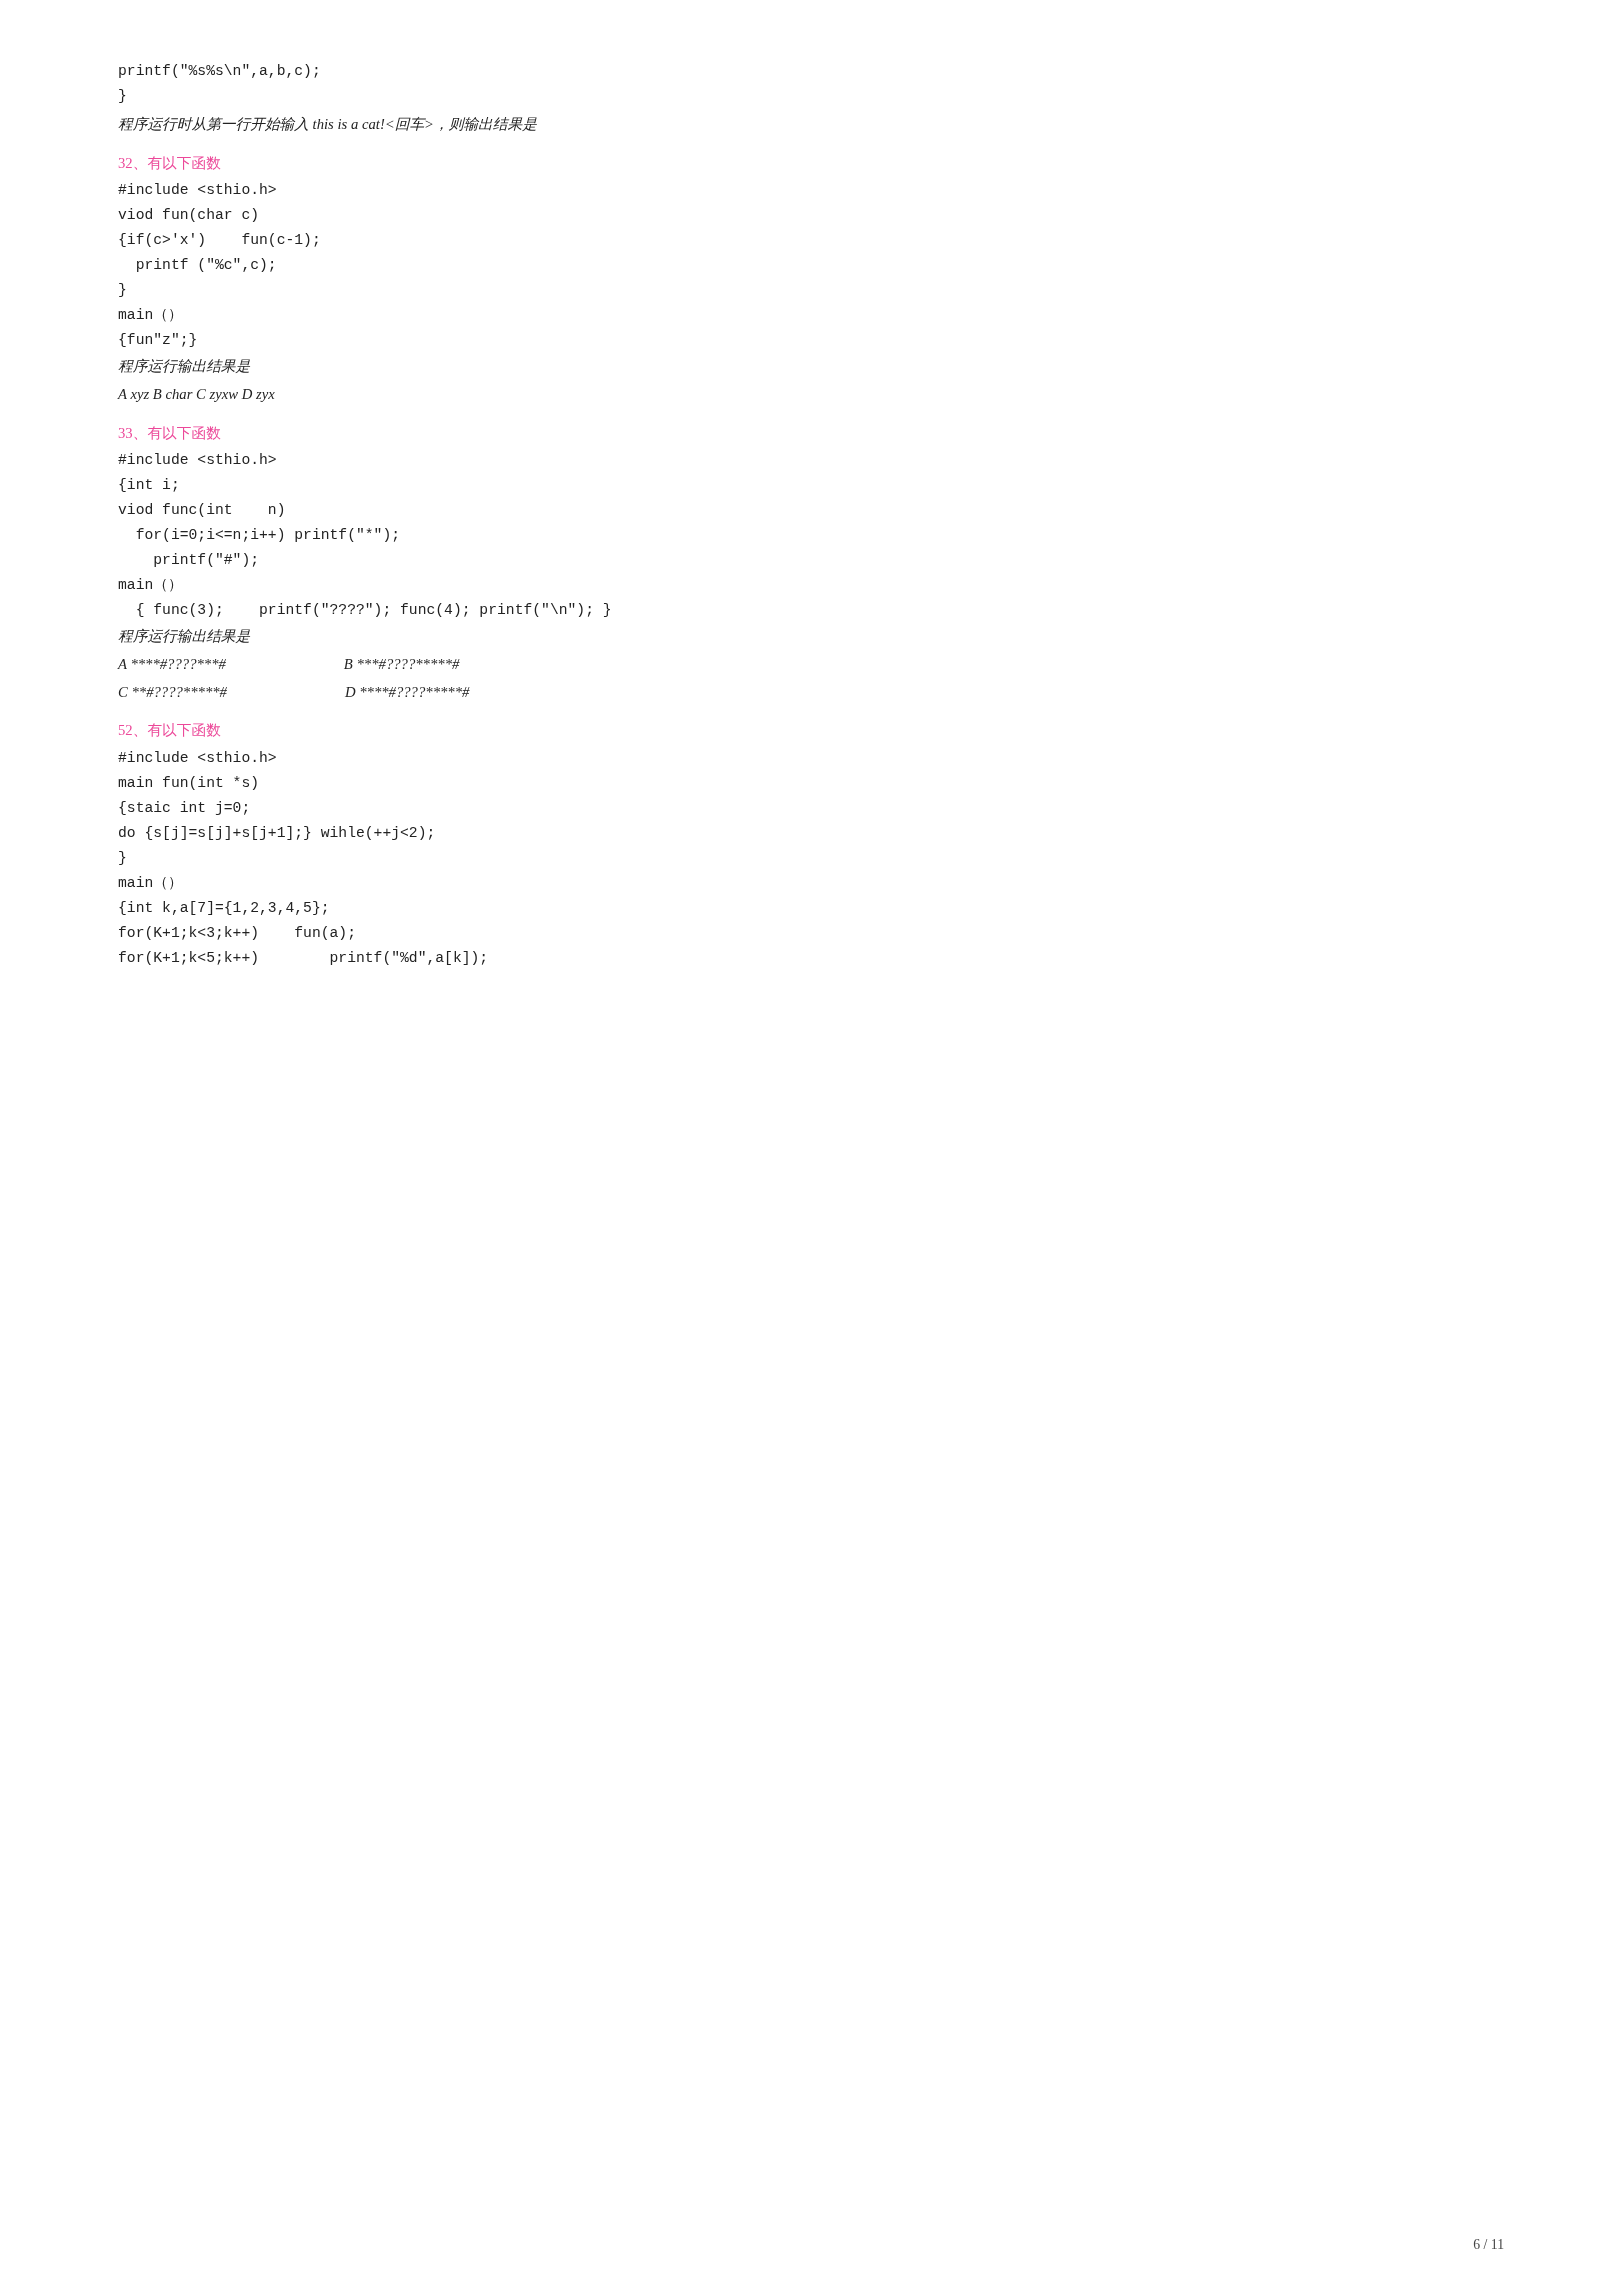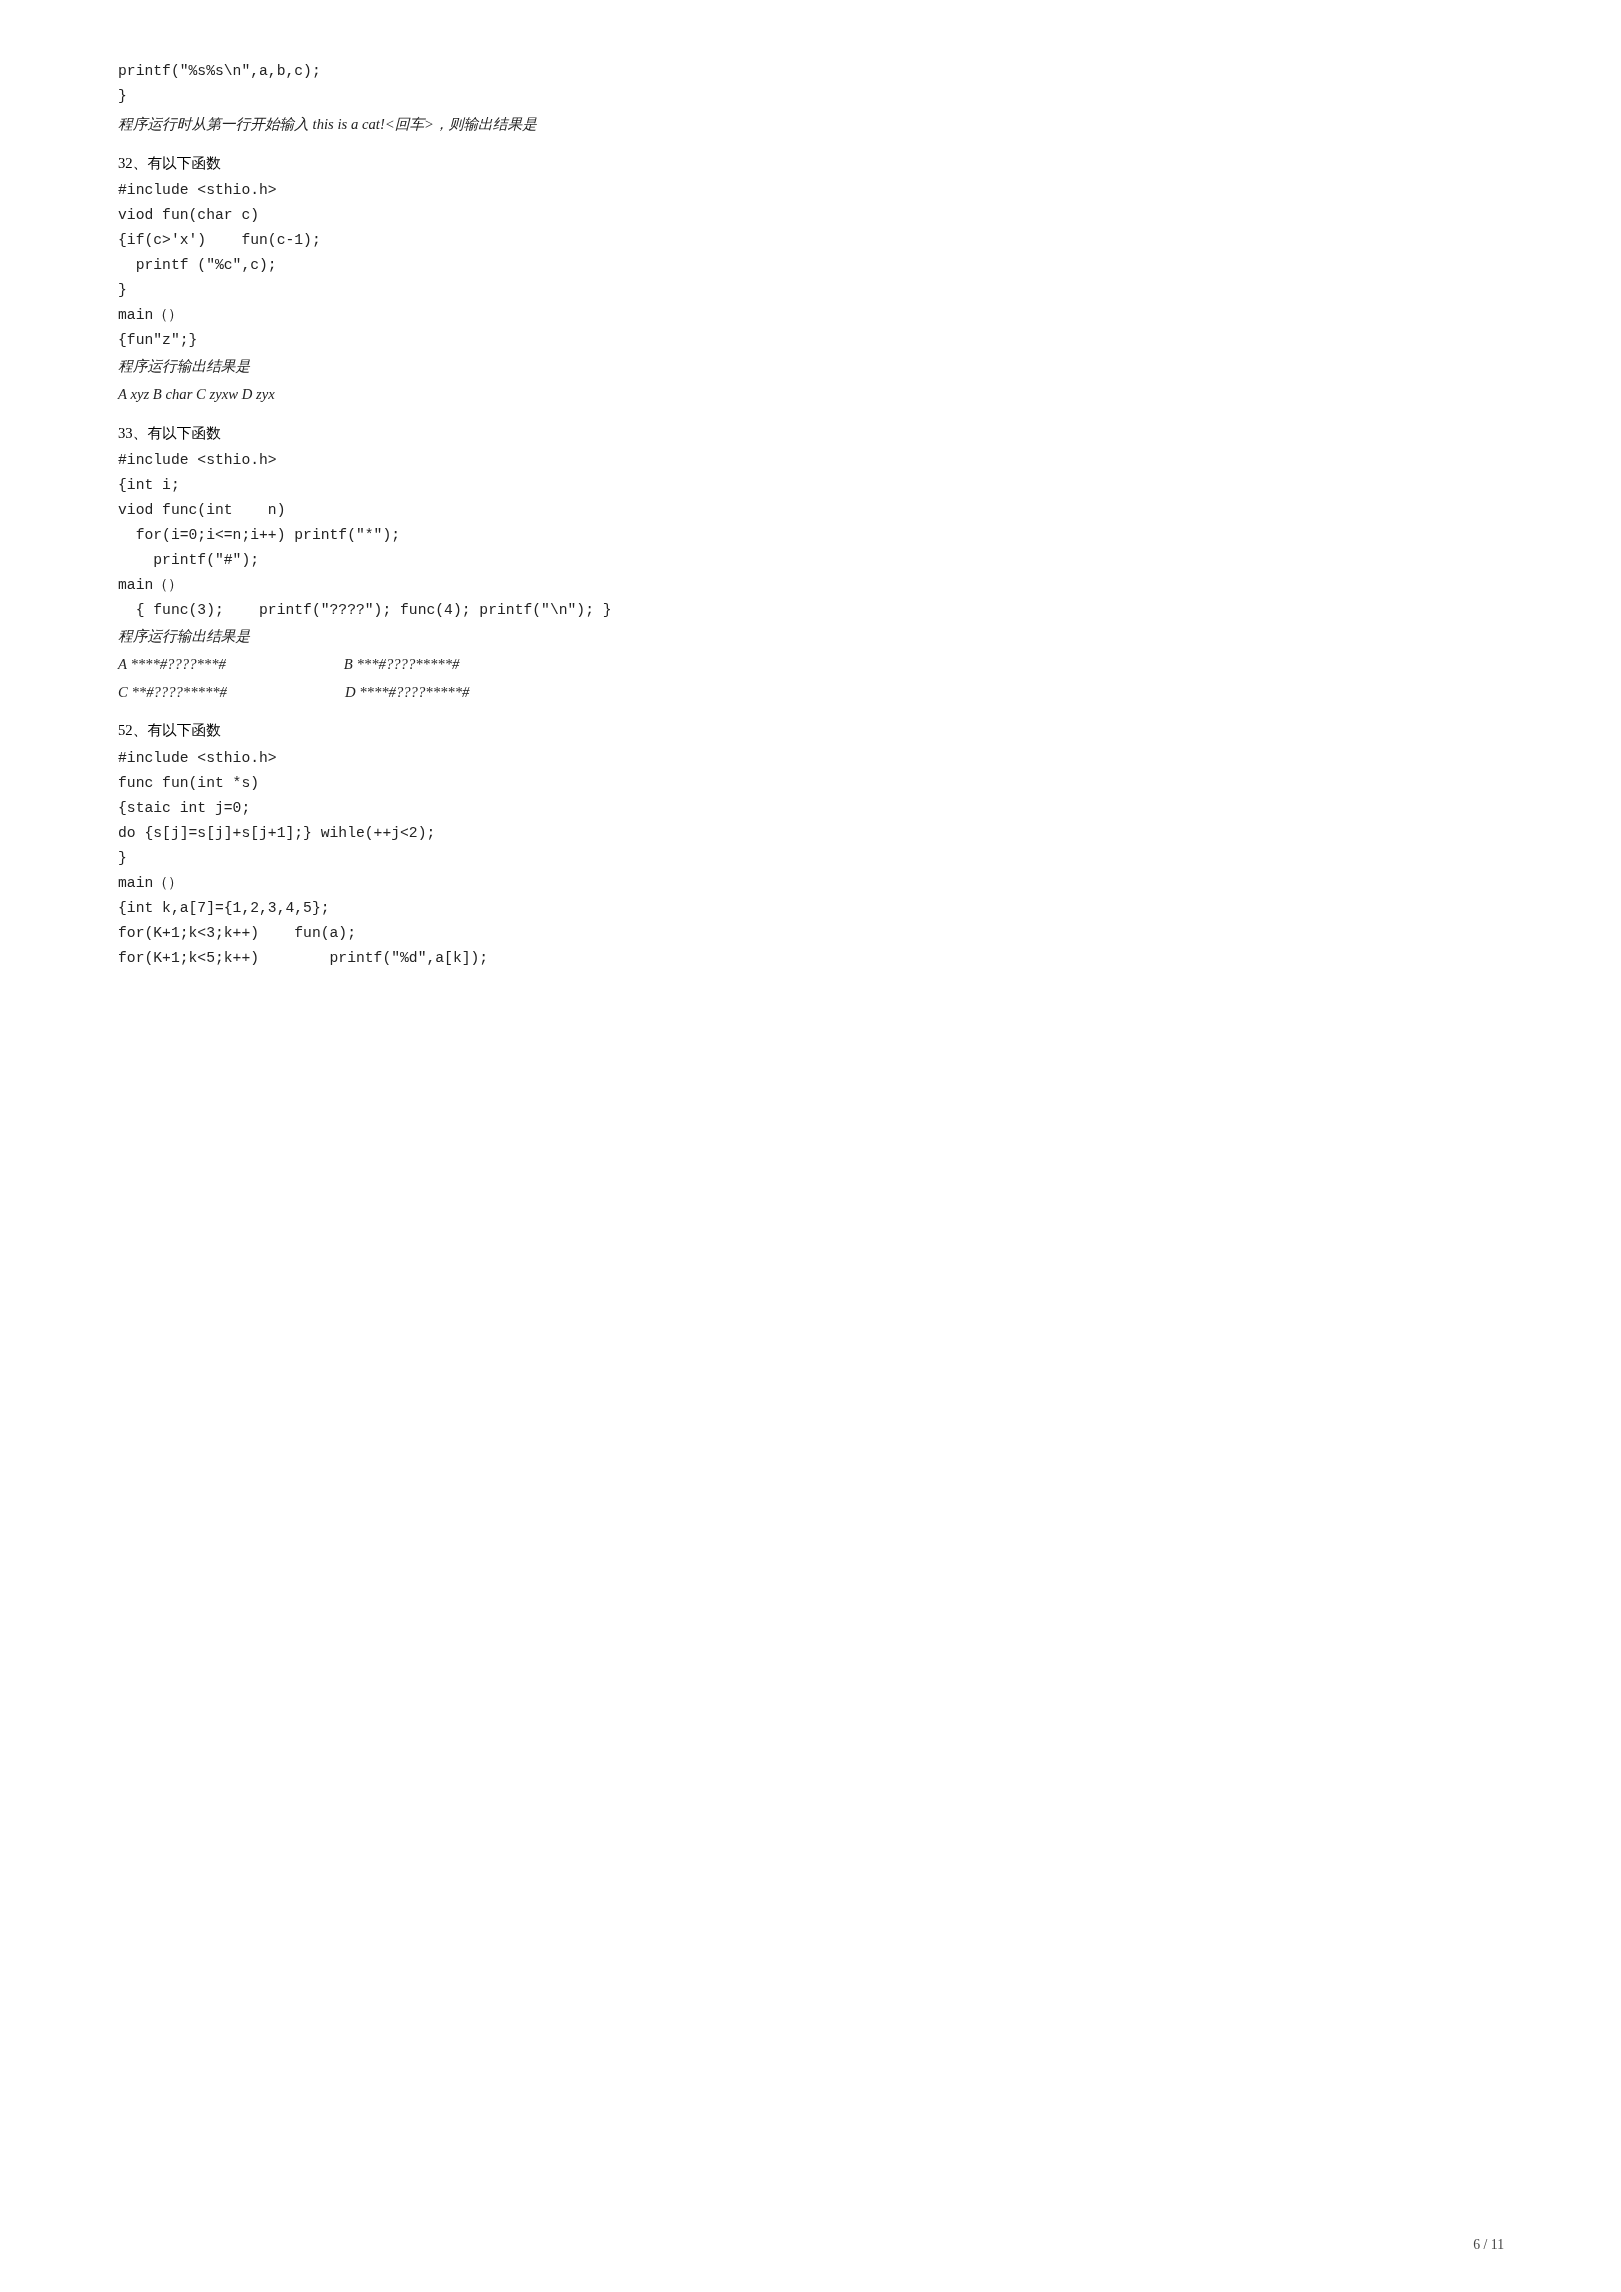--- a/index.html
+++ b/index.html
@@ -31,21 +31,21 @@
       font-size: 14.7px;
       line-height: 1.9;
       color: #222;
       font-style: italic;
     }
     .question-title {
       font-family: "SimSun", "宋体", serif;
       font-size: 14.7px;
       font-weight: normal;
       line-height: 2;
-      color: #000000;
+      color: #ec4899;
     }
     .spacer {
       height: 7.8px;
     }
     .page-footer {
       position: fixed;
       bottom: 39px;
       width: calc(1621px - 235px);
       text-align: right;
       font-family: "SimSun", "宋体", serif;
@@ -105,21 +105,21 @@
       <div class="text-line">C **#????*****#</div>
       <div class="text-line">D ****#????*****#</div>
     </div>
   </div>
 
   <div class="spacer"></div>
 
   <div class="section">
     <div class="question-title">52、有以下函数</div>
     <div class="code-line">#include &lt;sthio.h&gt;</div>
-    <div class="code-line">func fun(int *s)</div>
+    <div class="code-line">main fun(int *s)</div>
     <div class="code-line">{staic int j=0;</div>
     <div class="code-line">do {s[j]=s[j]+s[j+1];} wihle(++j&lt;2);</div>
     <div class="code-line">}</div>
     <div class="code-line">main（）</div>
     <div class="code-line">{int k,a[7]={1,2,3,4,5};</div>
     <div class="code-line">for(K+1;k&lt;3;k++)    fun(a);</div>
     <div class="code-line">for(K+1;k&lt;5;k++)        printf("%d",a[k]);</div>
   </div>
 
 </div>

